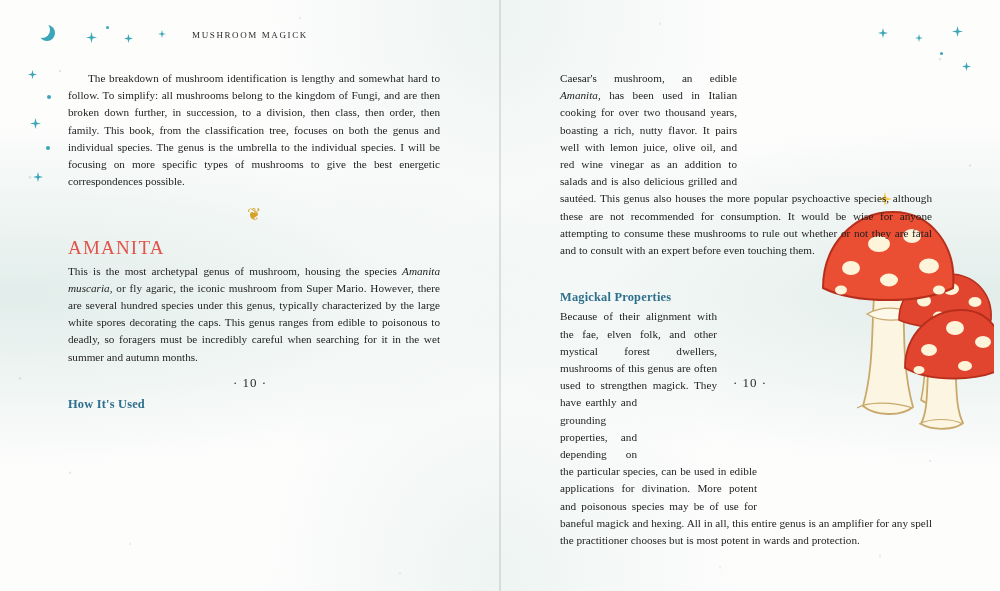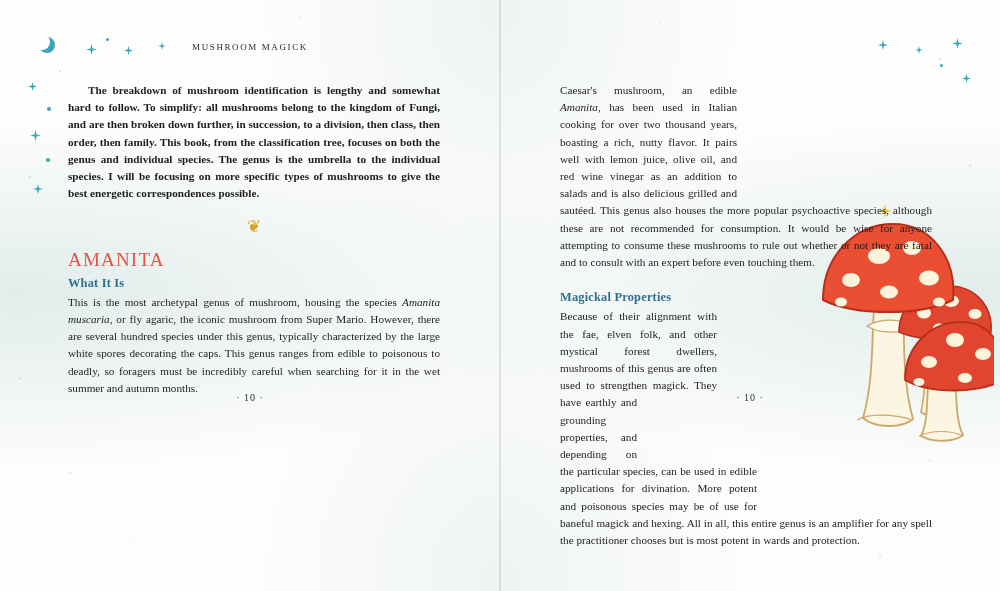--- a/index.html
+++ b/index.html
@@ -35,63 +35,63 @@
       radial-gradient(circle at 88% 94%, rgba(150,185,180,.20) 0 1px, transparent 1.5px),
       radial-gradient(circle at 30% 3%, rgba(150,185,180,.18) 0 1px, transparent 1.5px),
       radial-gradient(circle at 66% 4%, rgba(150,185,180,.18) 0 1px, transparent 1.5px),
       radial-gradient(circle at 40% 97%, rgba(150,185,180,.18) 0 1px, transparent 1.5px),
       radial-gradient(circle at 72% 96%, rgba(150,185,180,.16) 0 1px, transparent 1.5px);
   }
   .gutter{
     position:absolute;left:499px;top:0;width:2px;height:591px;
     background:linear-gradient(to right, rgba(0,0,0,.06), rgba(0,0,0,.14), rgba(0,0,0,.06));
   }
-  .page{position:absolute;top:12px;height:424px;width:500px;}
+  .page{position:absolute;top:0;height:424px;width:500px;}
   .page.left{left:0;}
   .page.right{left:500px;}
 
   .running-head{
     position:absolute;top:30px;width:100%;text-align:center;
     font-family:"Liberation Serif", serif;
     font-size:9px;letter-spacing:1.6px;color:#2b2b2b;
   }
   .folio{
     position:absolute;bottom:33px;width:100%;text-align:center;
-    font-size:10px;letter-spacing:1px;color:#2b2b2b;
+    font-size:13px;letter-spacing:1px;color:#2b2b2b;
   }
 
   .col{
     position:absolute;
     font-size:11.2px;line-height:17.2px;color:#1d1d1d;
     text-align:justify;
     font-family:"Liberation Serif", serif;
   }
   .col.left-col{left:68px;top:70px;width:372px;}
   .col.right-col{left:60px;top:70px;width:372px;}
 
   p{margin:0 0 0 0;}
-  .indent{text-indent:20px;font-weight:bold;}
+  .indent{text-indent:20px;}
   .ital{font-style:italic;}
 
   .ornament{
     text-align:center;margin:16px 0 16px 0;font-size:17px;color:#d6a227;
     line-height:1;
   }
   .ornament span{display:inline-block;transform:translateY(0);}
 
   h1.genus{
     font-family:"Liberation Serif", serif;
     color:#e0544a;font-size:19px;letter-spacing:1.2px;
     font-weight:400;margin:4px 0 6px 0;
   }
   h2.sub{
     color:#2e6f8e;font-size:12.4px;font-weight:700;margin:0 0 2px 0;
     letter-spacing:.2px;
   }
-  h2.sub.spaced{margin-top:18px;}
+  h2.sub.spaced{margin-top:30px;}
 
   
   .wrapper{position:relative;}
   .shape-a{float:right;width:0px;height:78px;}
   .shape-b{float:right;width:195px;height:120px;}
   .shape-c{float:right;width:215px;height:120px;}
   .shape-d{float:right;width:175px;height:96px;}
   .shape-e{float:right;width:120px;height:46px;}
 
   
@@ -141,23 +141,23 @@
 
     <div class="running-head">MUSHROOM MAGICK</div>
 
     <div class="col left-col">
       <p class="indent">The breakdown of mushroom identification is lengthy and somewhat hard to follow. To simplify: all mushrooms belong to the kingdom of Fungi, and are then broken down further, in succession, to a division, then class, then order, then family. This book, from the classification tree, focuses on both the genus and individual species. The genus is the umbrella to the individual species. I will be focusing on more specific types of mushrooms to give the best energetic correspondences possible.</p>
 
       <div class="ornament"><span>❦</span></div>
 
       <h1 class="genus">AMANITA</h1>
 
-      <h2 class="sub">What It Is</h2>
       <p><span>This is the most archetypal genus of mushroom, housing the species </span><span class="ital">Amanita muscaria</span><span>, or fly agaric, the iconic mushroom from Super Mario. However, there are several hundred species under this genus, typically characterized by the large white spores decorating the caps. This genus ranges from edible to poisonous to deadly, so foragers must be incredibly careful when searching for it in the wet summer and autumn months.</span></p>
 
+      <h2 class="sub spaced">How It's Used</h2>
     </div>
 
     <div class="folio">· 10 ·</div>
   </div>
 
   <div class="gutter"></div>
 
   <div class="page right">
 
     <svg class="deco" style="left:378px;top:28px;" width="10" height="10" viewBox="0 0 10 10">

